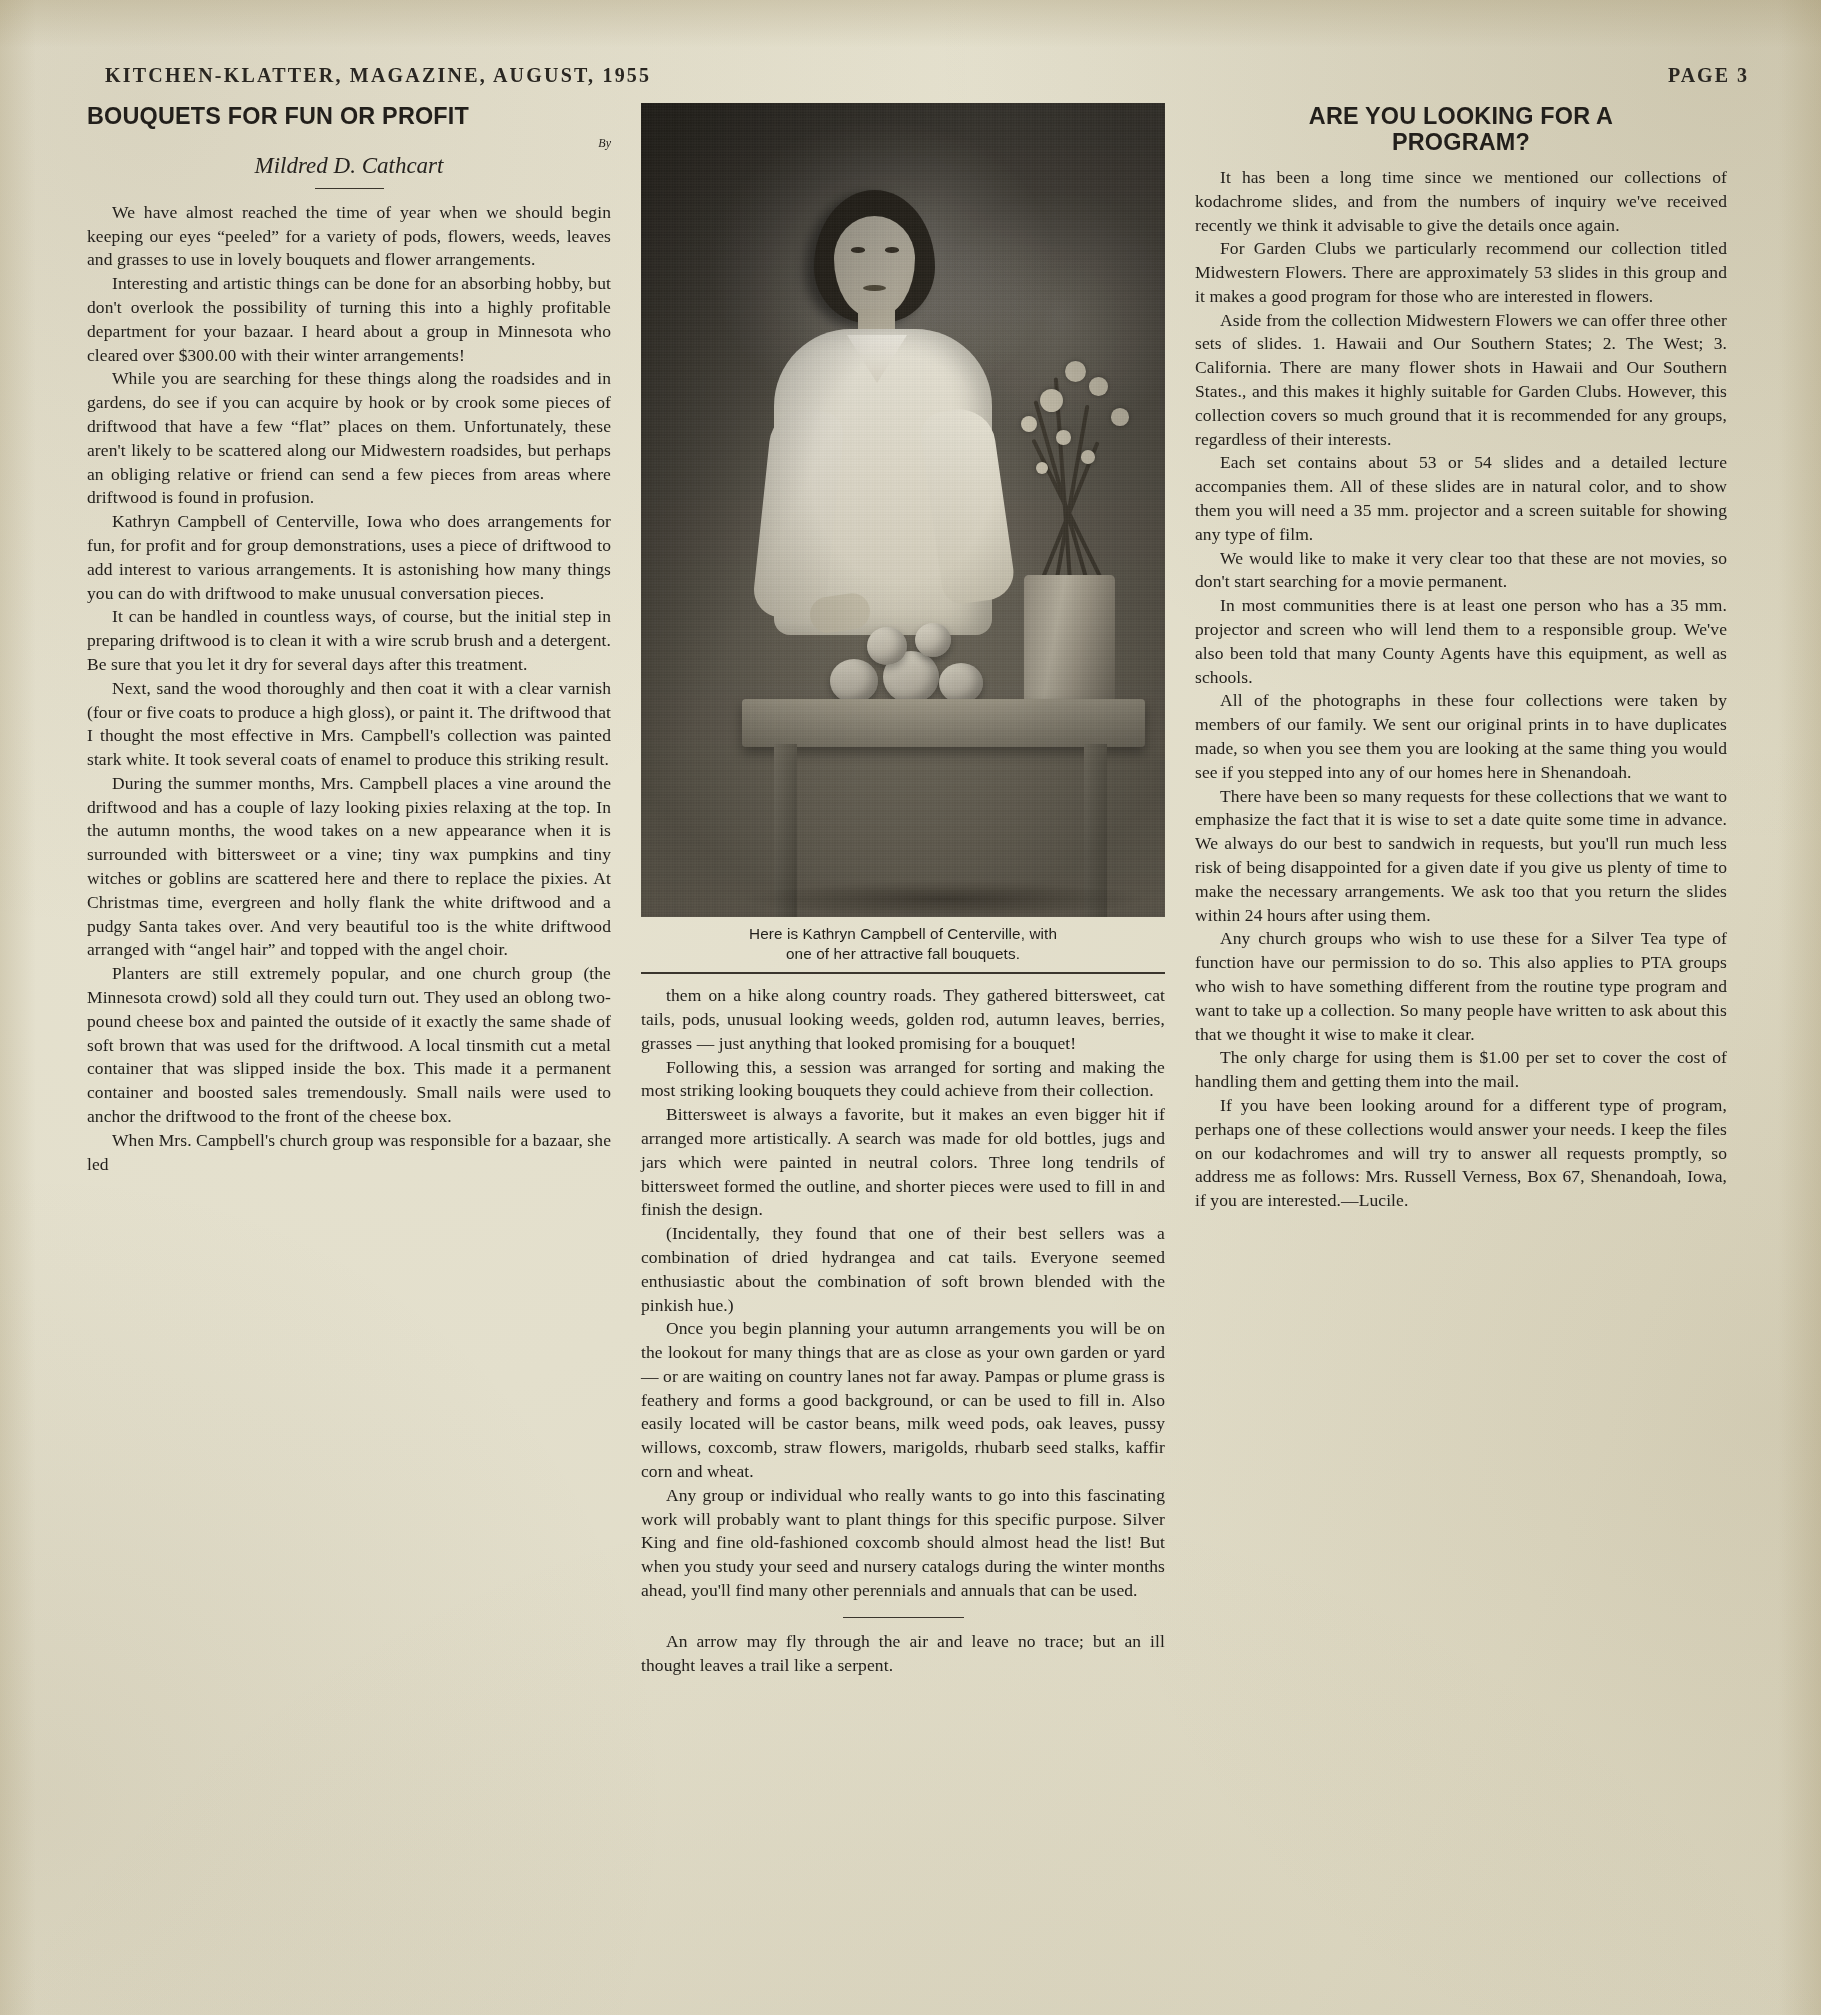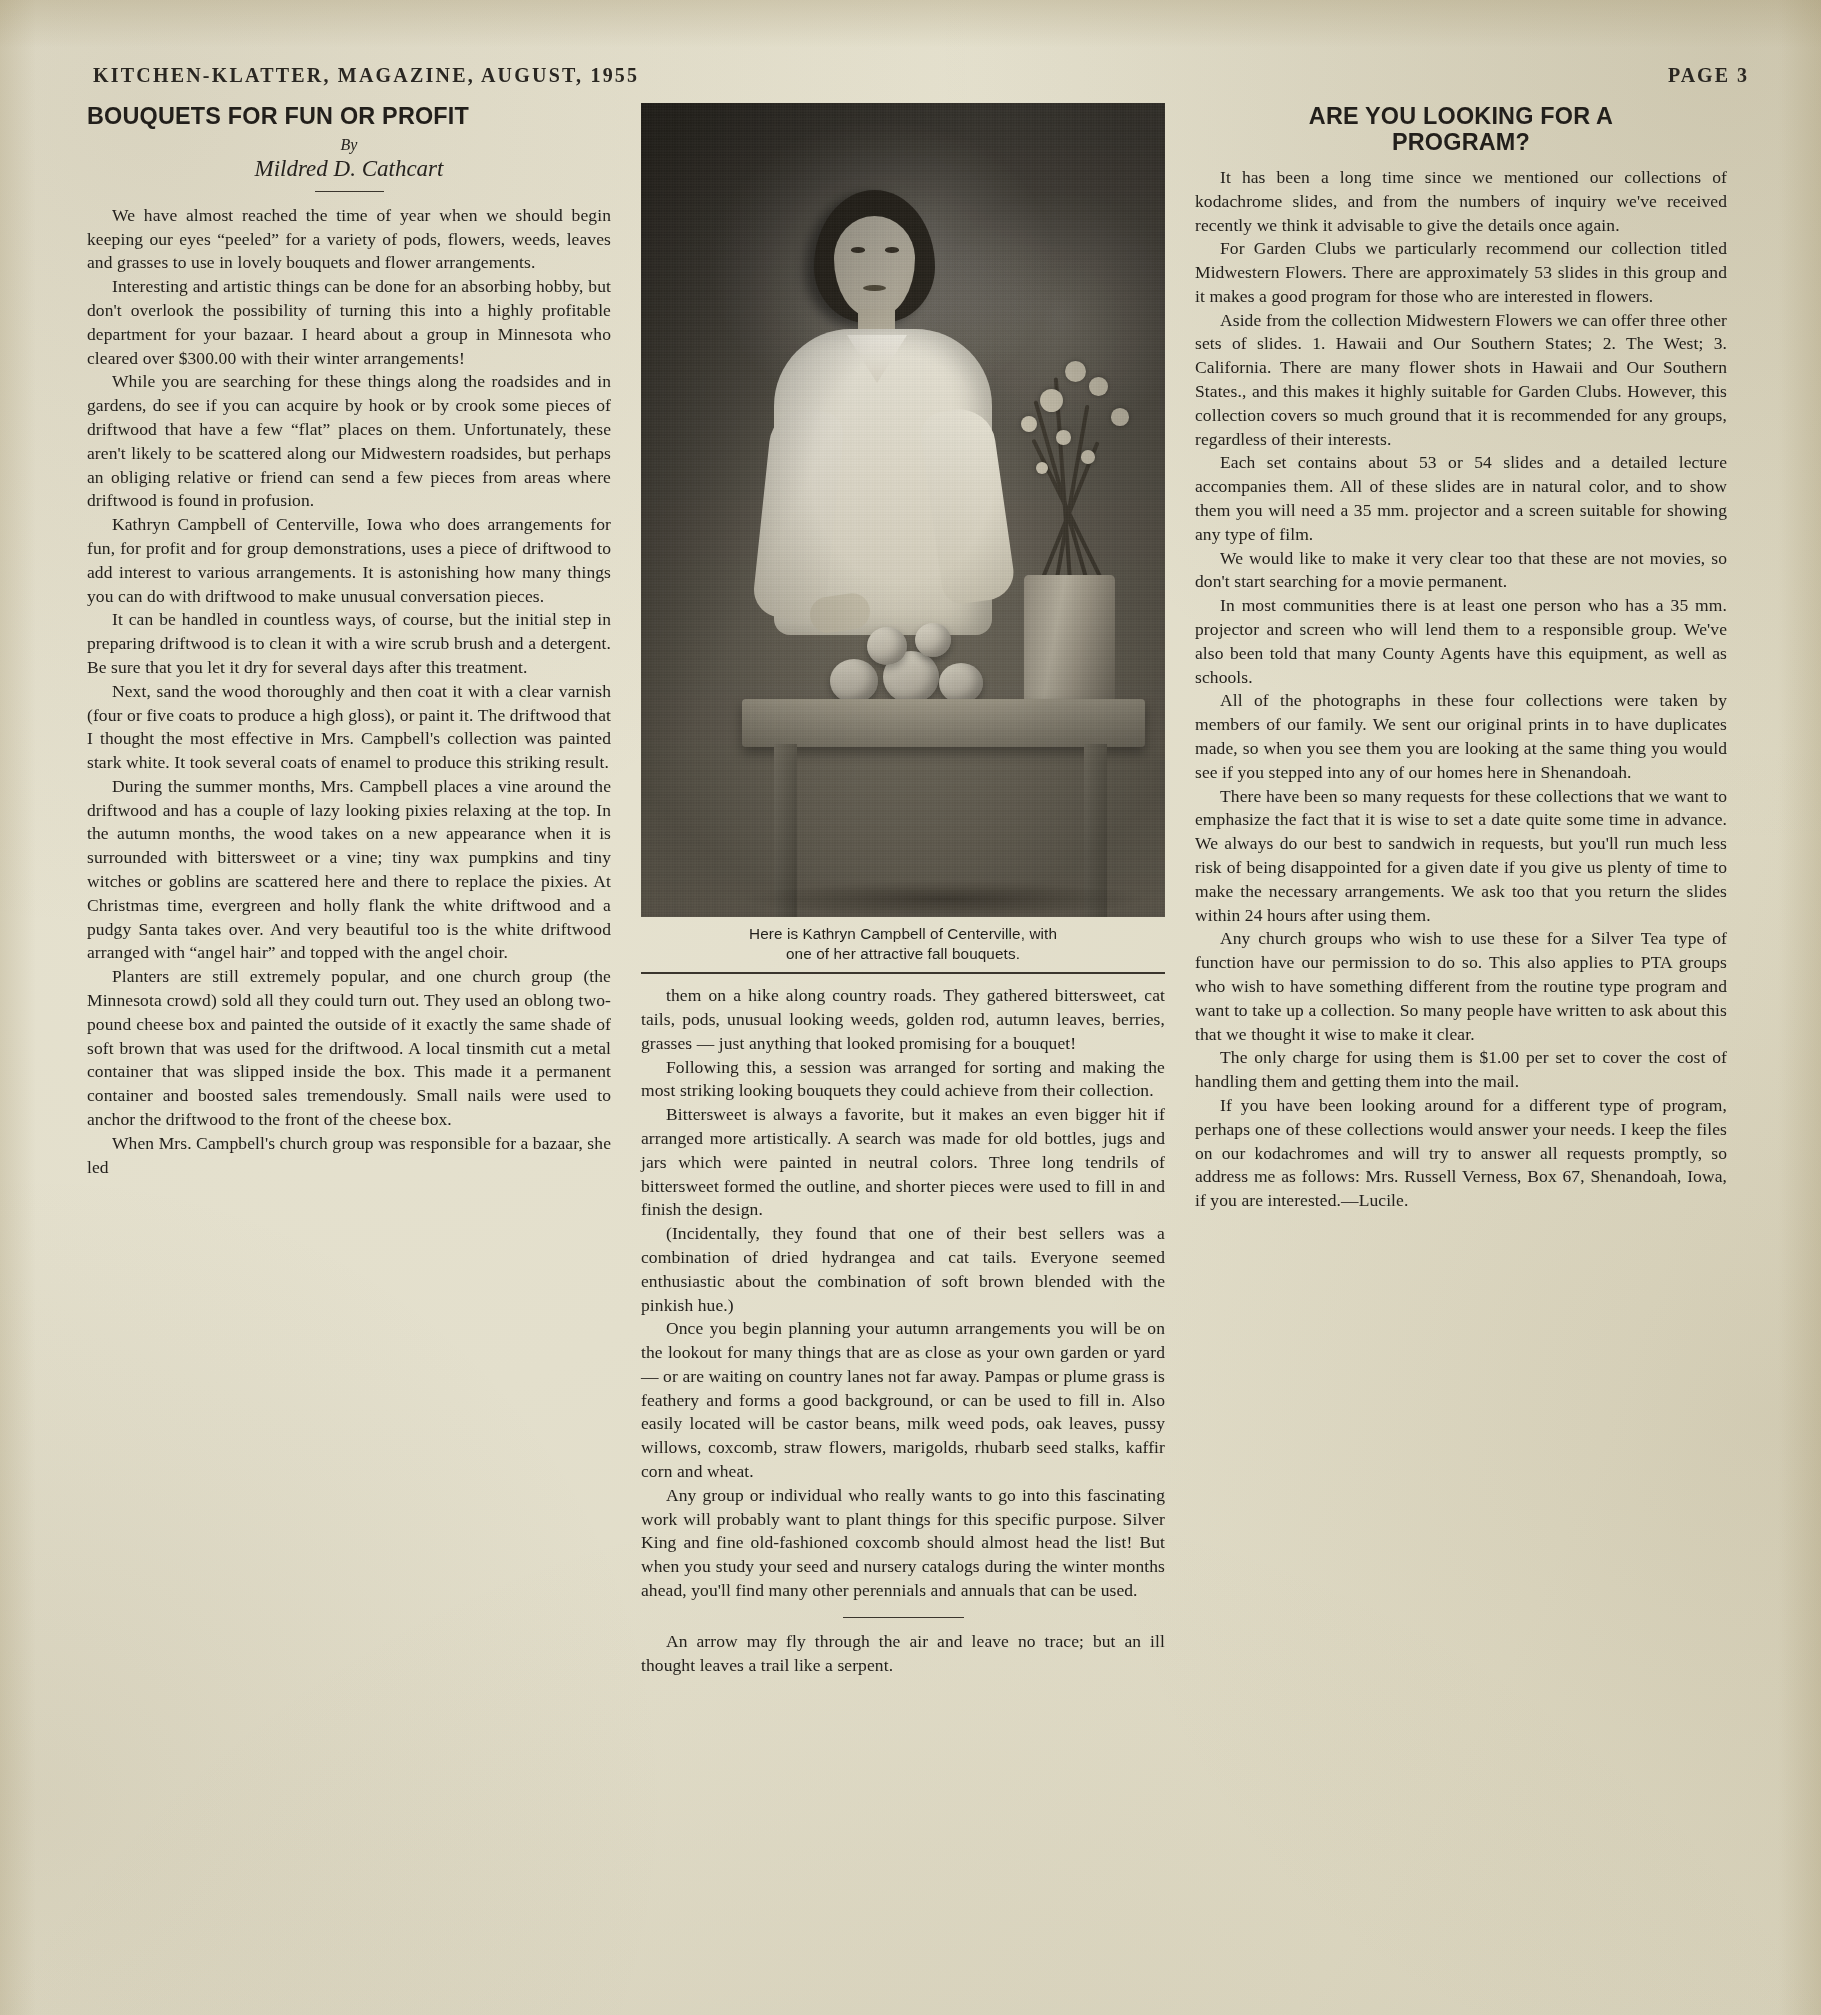--- a/index.html
+++ b/index.html
@@ -58,21 +58,21 @@
   #masthead {
     position: absolute;
     top: 64px;
     left: 93px;
     right: 73px;
     height: 28px;
     z-index: 10;
   }
   .masthead-title {
     position: absolute;
-    left: 0;
+    left: 12px;
     top: 0;
     font-family: "Liberation Serif", serif;
     font-size: 20px;
     font-weight: bold;
     letter-spacing: 2.2px;
     color: #2a2722;
     white-space: nowrap;
   }
   .masthead-page {
     position: absolute;
@@ -109,24 +109,24 @@
     font-family: Liberation Sans, sans-serif;
     font-size: 23.4px;
     font-weight: bold;
     color: #221f1b;
     letter-spacing: 0.2px;
     line-height: 1.12;
   }
   h2.headline.center { text-align: center; }
 
   .byline-by {
-    text-align: center;
+    text-align: right;
     font-family: "Liberation Serif", serif;
     font-style: italic;
-    font-size: 16px;
+    font-size: 12px;
     color: #26231f;
     margin-top: 6.4px;
   }
   .byline-name {
     text-align: center;
     font-family: "Liberation Serif", serif;
     font-style: italic;
     font-size: 23px;
     color: #26231f;
     margin-top: 2.4px;

